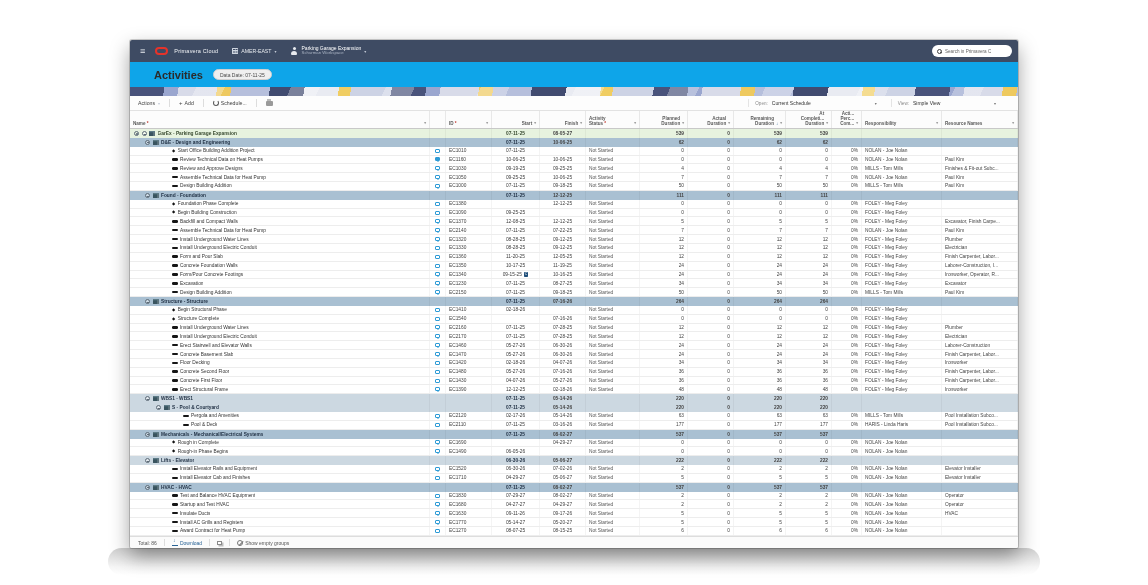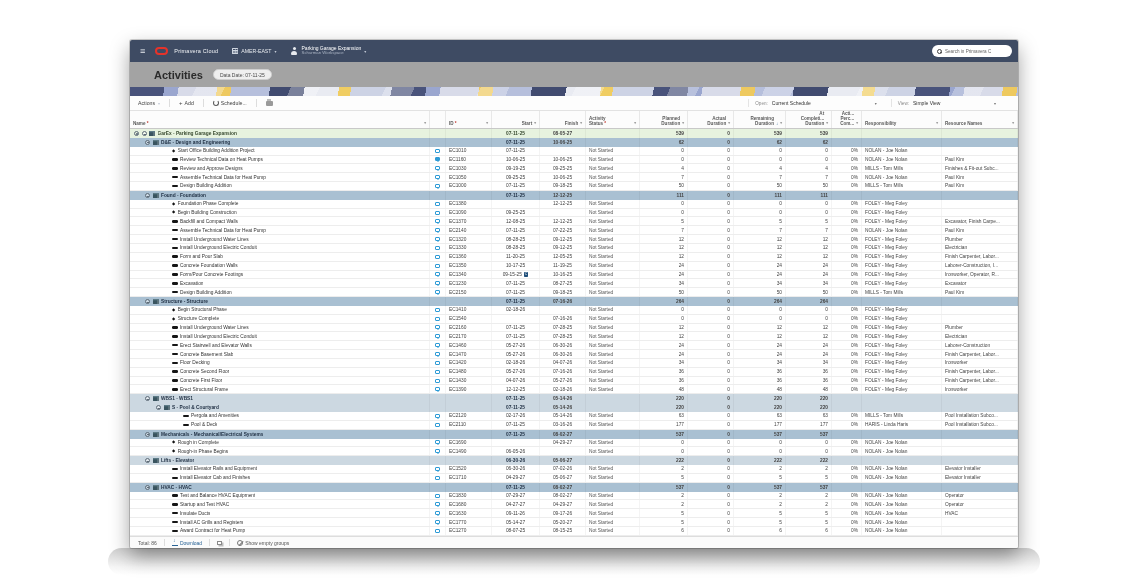--- a/index.html
+++ b/index.html
@@ -38,21 +38,21 @@
   .search-pill { margin-left:auto; width:80px; height:12px; background:#fff; border-radius:7px;
     display:flex; align-items:center; padding:0 5px; }
   .mag-icon { width:5px; height:5px; position:relative; margin-right:3px; }
   .mag-icon:before{ content:""; position:absolute; left:0; top:0; width:3.4px; height:3.4px;
     border:.9px solid #444; border-radius:50%; }
   .mag-icon:after{ content:""; position:absolute; left:3.4px; top:3.6px; width:2px; height:.9px;
     background:#444; transform:rotate(45deg); }
   .search-text { font-size:4.6px; color:#666; white-space:nowrap; overflow:hidden; }
 
   
-  .pagehead { height:25px; background:#a3a3a3; display:flex; align-items:center; padding-left:24px; }
+  .pagehead { height:25px; background:#0ea5e9; display:flex; align-items:center; padding-left:24px; }
   .page-title { font-size:11px; font-weight:bold; color:#2b2b2b; }
   .date-badge { margin-left:10px; font-size:5px; color:#4a4a4a; background:#efefef;
     border:1px solid #cfcfcf; border-radius:7px; padding:1.5px 6px; }
 
   
   .banner { height:9px;
     background:
       repeating-linear-gradient(115deg, rgba(255,255,255,0) 0 60px, rgba(255,255,255,.30) 60px 86px),
       repeating-linear-gradient(100deg, #49537b 0 34px, #9aa6cf 34px 48px, #d8dbe9 48px 86px,
         #eec95f 86px 100px, #b6bfdc 100px 138px, #414b70 138px 172px, #e9ebf2 172px 206px,

